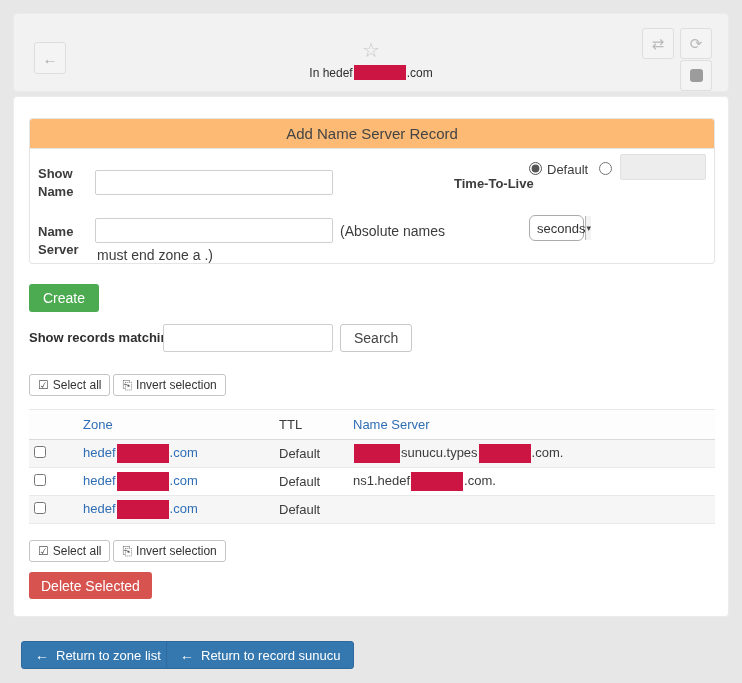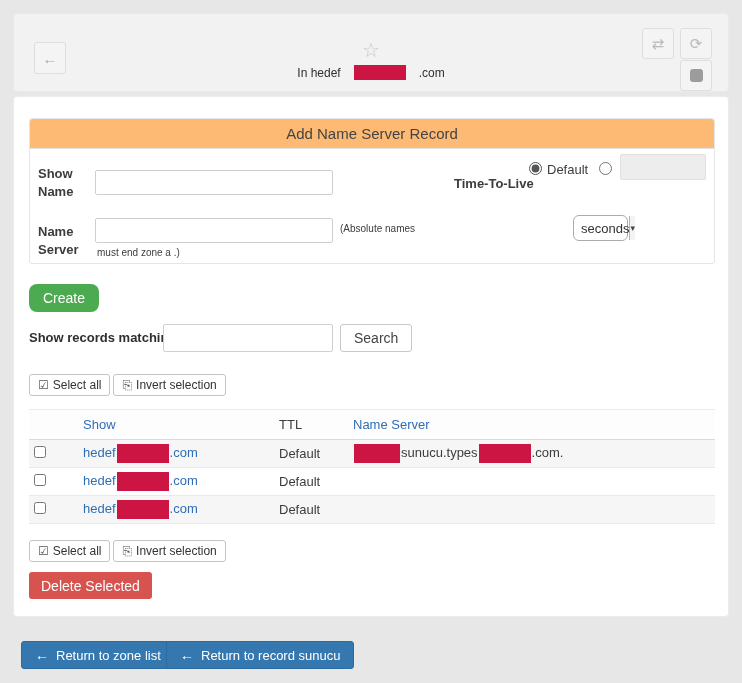--- a/index.html
+++ b/index.html
@@ -13,21 +13,21 @@
   .hbtn { position:absolute; background:#f4f4f4; border:1px solid #dedede; border-radius:3px;
     color:#b9b9b9; font-size:15px; line-height:1; display:flex; align-items:center; justify-content:center; cursor:pointer; }
   .hbtn.back { left:20px; top:28px; width:32px; height:32px; color:#a8a8a8; font-weight:bold; }
   .hbtn.swap { left:628px; top:14px; width:32px; height:31px; }
   .hbtn.refresh { left:666px; top:14px; width:32px; height:31px; }
   .hbtn.stop { left:666px; top:46px; width:32px; height:31px; }
   .stop-square { display:block; width:13px; height:13px; background:#9c9c9c; border-radius:3px; }
   .title-row { position:absolute; left:0; right:0; top:22px; display:flex; justify-content:center; align-items:flex-start; gap:9px; }
   .star { font-size:20px; color:#c9c9c9; margin-top:2px; cursor:pointer; }
   .page-title { font-size:21px; color:#3c3c3c; }
-  .subtitle { position:absolute; left:0; right:0; top:51px; display:flex; justify-content:center; align-items:center; font-size:12px; color:#2f2f2f;gap:12px; }
+  .subtitle { position:absolute; left:0; right:0; top:51px; display:flex; justify-content:center; align-items:center; font-size:12px; color:#2f2f2f; }
   .redact { display:inline-block; background:var(--redaction,#cd1543); }
   .redact.sub { width:52px; height:15px; margin:0 1px; }
 
   
   .main-card { position:absolute; left:13px; top:96px; width:716px; height:521px;
     background:#ffffff; border:1px solid #ececec; border-radius:4px; }
 
   
   .form-panel { position:absolute; left:15px; top:21px; width:686px; height:146px;
     border:1px solid #e5e5e5; border-radius:3px; background:#fff; }
@@ -40,33 +40,33 @@
   .ttl-label { left:424px; top:26px; }
   .txt-input { position:absolute; height:25px; border:1px solid #cfcfcf; border-radius:2px; background:#fff;
     font-size:13px; padding:0 6px; color:#333; outline:none; }
   .zone-input { left:65px; top:21px; width:238px; }
   .ns-input { left:65px; top:69px; width:238px; }
   .ttl-custom-input { left:590px; top:5px; width:86px; height:26px; background:#ededed; border-color:#e0e0e0; }
   .radio { position:absolute; width:13px; height:13px; accent-color:#555; cursor:pointer; }
   .ttl-radio-default { left:499px; top:13px; }
   .ttl-radio-custom { left:569px; top:13px; }
   .ttl-default-text { position:absolute; left:517px; top:13px; font-size:13px; color:#3c3c3c; }
-  .note { position:absolute; font-size:10px; color:#3c3c3c; }
+  .note { position:absolute; font-size:14px; color:#3c3c3c; }
   .note1 { left:310px; top:74px; }
   .note2 { left:67px; top:98px; }
   .unit-select { position:absolute; left:499px; top:66px; width:55px; height:26px; border:1px solid #ababab;
-    border-radius:6px; background:#fff; display:flex; align-items:center; cursor:pointer;margin-left:44px; }
+    border-radius:6px; background:#fff; display:flex; align-items:center; cursor:pointer; }
   .unit-select .val { flex:1; font-size:13px; color:#333; padding-left:7px; }
   .unit-select .caret-box { width:17px; height:100%; border-left:1px solid #b5b5b5; background:#f3f3f3;
     display:flex; align-items:center; justify-content:center; font-size:9px; color:#444; }
 
   
   .btn { border:none; border-radius:3px; cursor:pointer; font-family:inherit; }
   .create-btn { position:absolute; left:15px; top:187px; height:28px; padding:0 14px;
-    background:#4cab50; color:#fff; font-size:14px;border-radius:8px; }
+    background:#4cab50; color:#fff; font-size:14px; }
   .search-label { position:absolute; left:15px; top:227px; height:28px; line-height:28px;
     font-size:13px; font-weight:bold; color:#2f2f2f; }
   .search-input { left:149px; top:227px; width:170px; height:28px; }
   .search-btn { position:absolute; left:326px; top:227px; height:28px; padding:0 13px;
     background:#fff; border:1px solid #c8c8c8; color:#444; font-size:14px; }
   .sel-row { position:absolute; left:15px; display:flex; gap:3px; }
   .sel-row.top { top:277px; } .sel-row.bottom { top:443px; }
   .small-btn { height:22px; padding:0 8px; background:#fff; border:1px solid #c4c4c4; border-radius:3px;
     font-size:12px; color:#333; display:flex; align-items:center; gap:4px; cursor:pointer; }
   .small-btn .ic { font-size:12px; color:#555; }
@@ -156,35 +156,36 @@
       </button>
       <button class="small-btn">
         <span class="ic">⎘</span>
         <span>Invert selection</span>
       </button>
     </div>
 
     <div class="tbl">
       <div class="trow head">
         <div class="col-check"></div>
-        <div class="col-name"><a class="link">Show</a></div>
+        <div class="col-name"><a class="link">Zone</a></div>
         <div class="col-ttl">TTL</div>
         <div class="col-ns"><a class="link">Name Server</a></div>
       </div>
       <div id="tbl-body">
   <div class="trow stripe">
     <div class="col-check"><input type="checkbox" class="row-check" style=""></div>
     <div class="col-name"><a class="link"><span>hedef</span><span class="redact cell" style="width:52px"></span><span>.com</span></a></div>
     <div class="col-ttl">Default</div>
     <div class="col-ns"><span class="redact cell" style="width:46px"></span><span>sunucu.types</span><span class="redact cell" style="width:52px"></span><span>.com.</span></div>
   </div>
   <div class="trow">
     <div class="col-check"><input type="checkbox" class="row-check" style=""></div>
     <div class="col-name"><a class="link"><span>hedef</span><span class="redact cell" style="width:52px"></span><span>.com</span></a></div>
     <div class="col-ttl">Default</div>
+    <div class="col-ns"><span>ns1.hedef</span><span class="redact cell" style="width:52px"></span><span>.com.</span></div>
   </div>
   <div class="trow stripe">
     <div class="col-check"><input type="checkbox" class="row-check" style=""></div>
     <div class="col-name"><a class="link"><span>hedef</span><span class="redact cell" style="width:52px"></span><span>.com</span></a></div>
     <div class="col-ttl">Default</div>
   </div>
         </div>
     </div>
 
     <div class="sel-row bottom">

